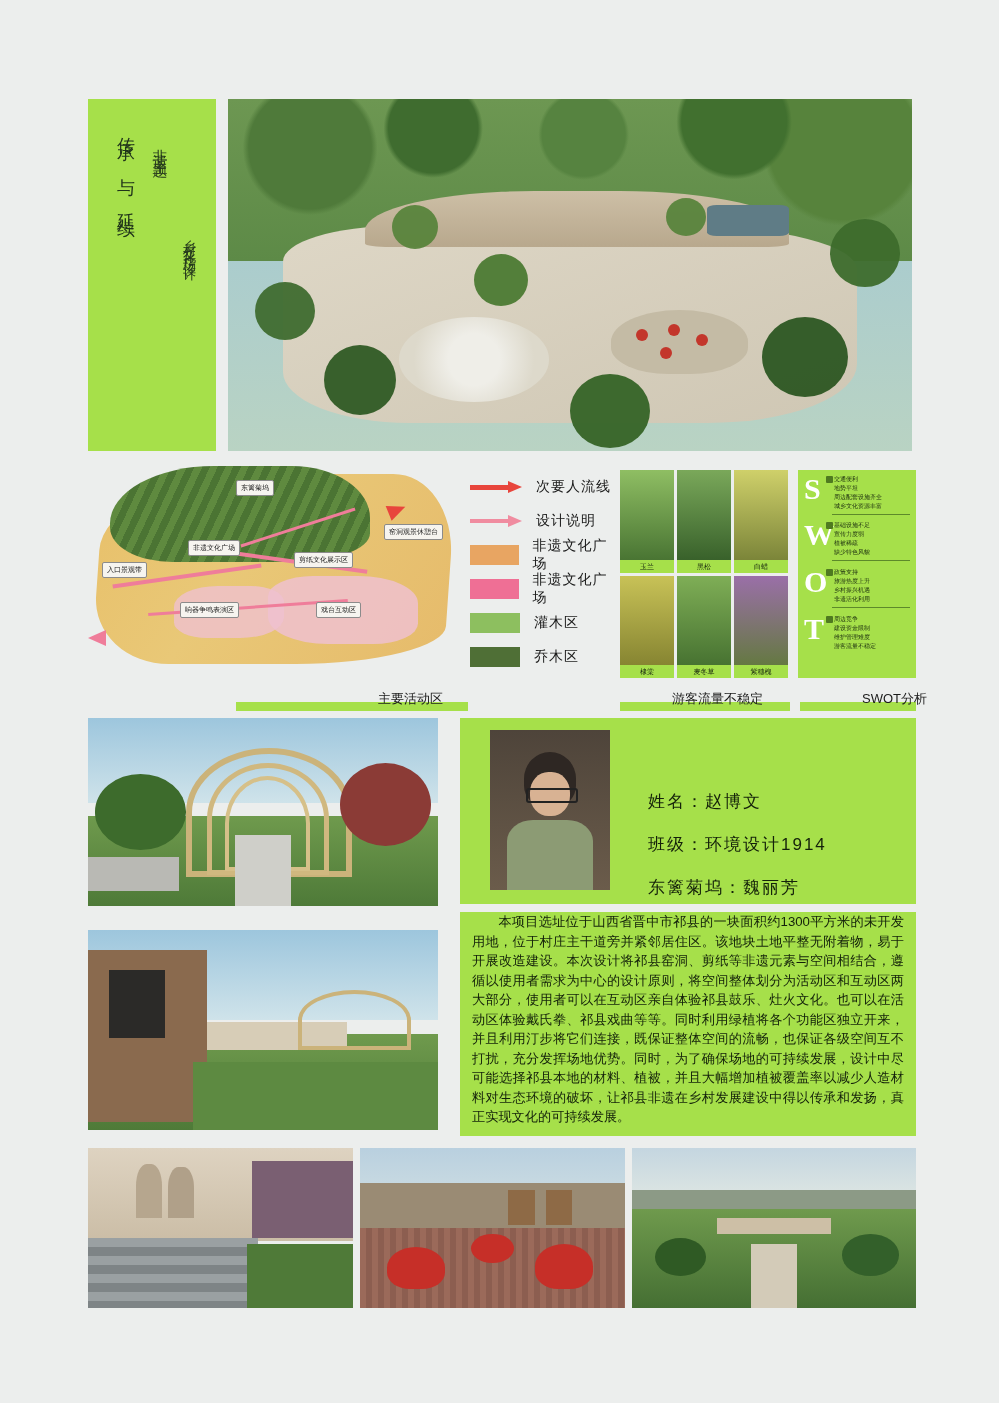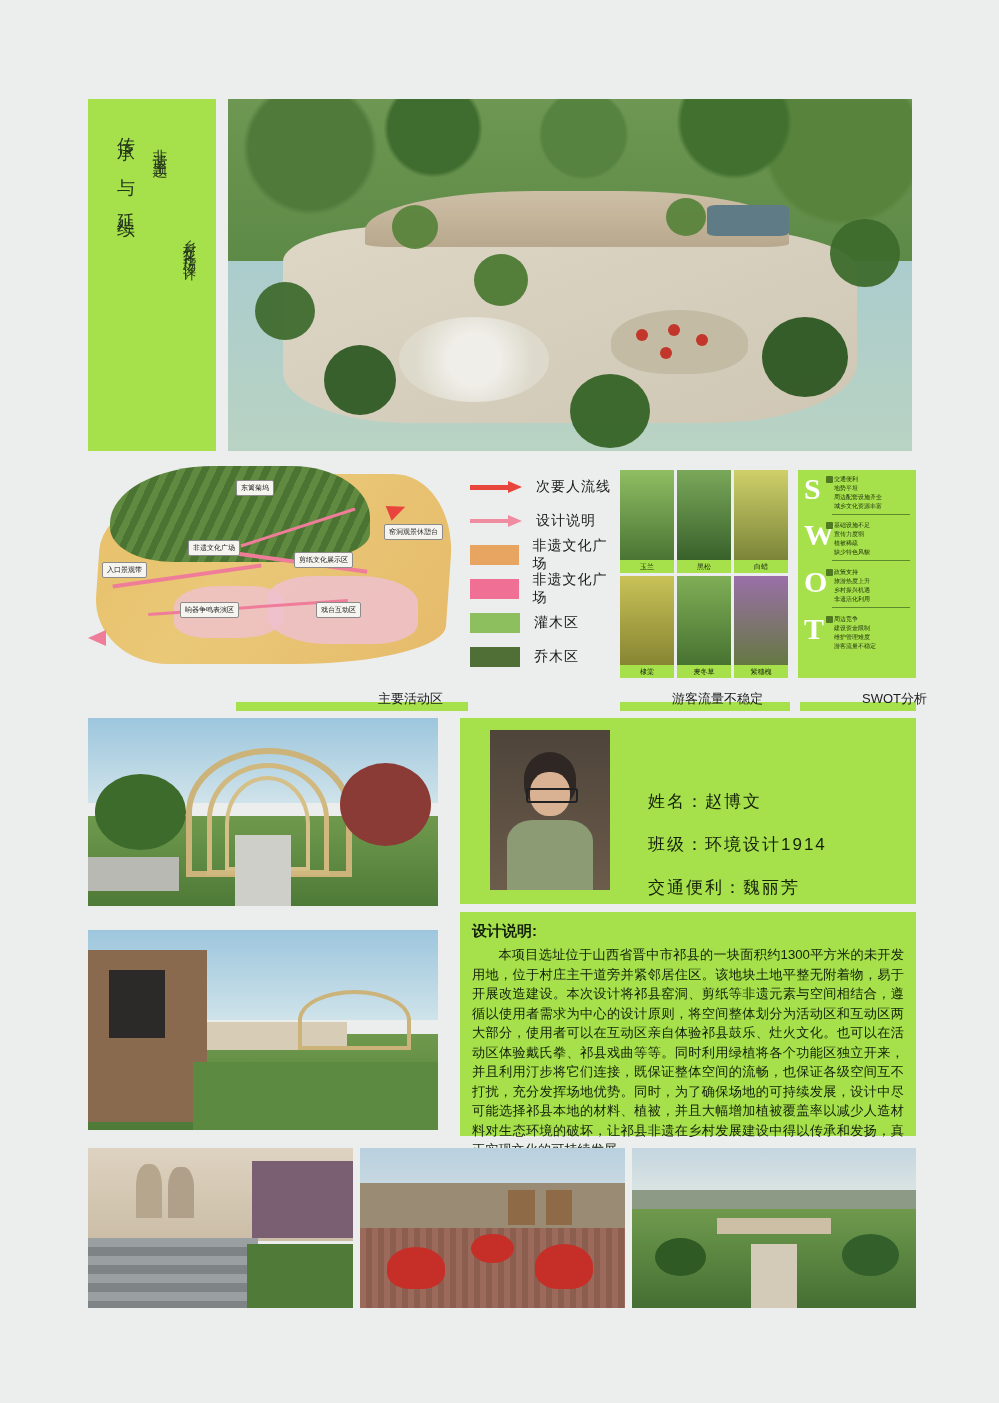--- a/index.html
+++ b/index.html
@@ -332,24 +332,23 @@
   </div>
   <div class="abs portrait">
     <div class="abs" style="left:0;top:0;width:100%;height:100%;background:linear-gradient(#4e443a,#6b5c4b)"></div>
     <div class="abs" style="left:28%;top:14%;width:44%;height:34%;background:#2e2723;border-radius:50% 50% 40% 40%"></div>
     <div class="abs" style="left:33%;top:26%;width:34%;height:28%;background:#d8b293;border-radius:45%"></div>
     <div class="abs" style="left:30%;top:36%;width:40%;height:7%;border:2px solid #222;border-radius:3px"></div>
     <div class="abs" style="left:14%;top:56%;width:72%;height:44%;background:#8c9b74;border-radius:30% 30% 0 0"></div>
   </div>
   <div class="info-line" style="top:790px">姓名：赵博文</div>
   <div class="info-line" style="top:833px">班级：环境设计1914</div>
-  <div class="info-line" style="top:876px">交通便利：魏丽芳</div>
+  <div class="info-line" style="top:876px">东篱菊坞：魏丽芳</div>
 
   <div class="abs desc">
-    <h3>设计说明:</h3>
     <p>本项目选址位于山西省晋中市祁县的一块面积约1300平方米的未开发用地，位于村庄主干道旁并紧邻居住区。该地块土地平整无附着物，易于开展改造建设。本次设计将祁县窑洞、剪纸等非遗元素与空间相结合，遵循以使用者需求为中心的设计原则，将空间整体划分为活动区和互动区两大部分，使用者可以在互动区亲自体验祁县鼓乐、灶火文化。也可以在活动区体验戴氏拳、祁县戏曲等等。同时利用绿植将各个功能区独立开来，并且利用汀步将它们连接，既保证整体空间的流畅，也保证各级空间互不打扰，充分发挥场地优势。同时，为了确保场地的可持续发展，设计中尽可能选择祁县本地的材料、植被，并且大幅增加植被覆盖率以减少人造材料对生态环境的破坏，让祁县非遗在乡村发展建设中得以传承和发扬，真正实现文化的可持续发展。</p>
   </div>
 
   <div class="bottom-row">
     <div class="ph" style="left:88px;width:265px">
       <div class="abs" style="left:0;top:0;width:100%;height:58%;background:linear-gradient(#ded3c1,#cbbda6)"></div>
       <div class="abs" style="left:18%;top:10%;width:10%;height:34%;background:#b6a68e;border-radius:40% 40% 0 0"></div>
       <div class="abs" style="left:30%;top:12%;width:10%;height:32%;background:#b0a089;border-radius:40% 40% 0 0"></div>
       <div class="abs" style="left:62%;top:8%;width:38%;height:48%;background:#7a5f72"></div>
       <div class="abs" style="left:0;top:56%;width:64%;height:44%;background:repeating-linear-gradient(#9aa0a2 0 9px,#7e8486 9px 18px)"></div>

